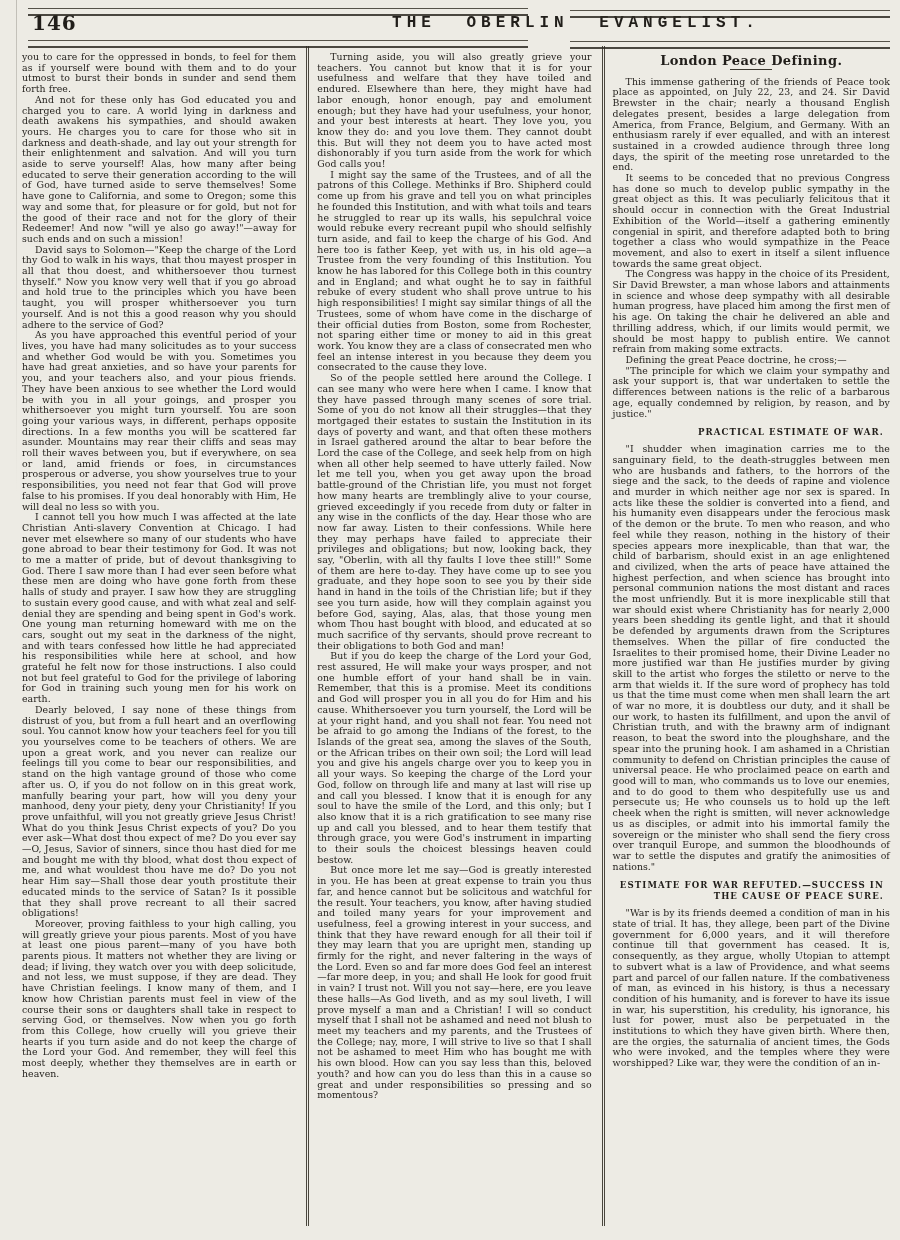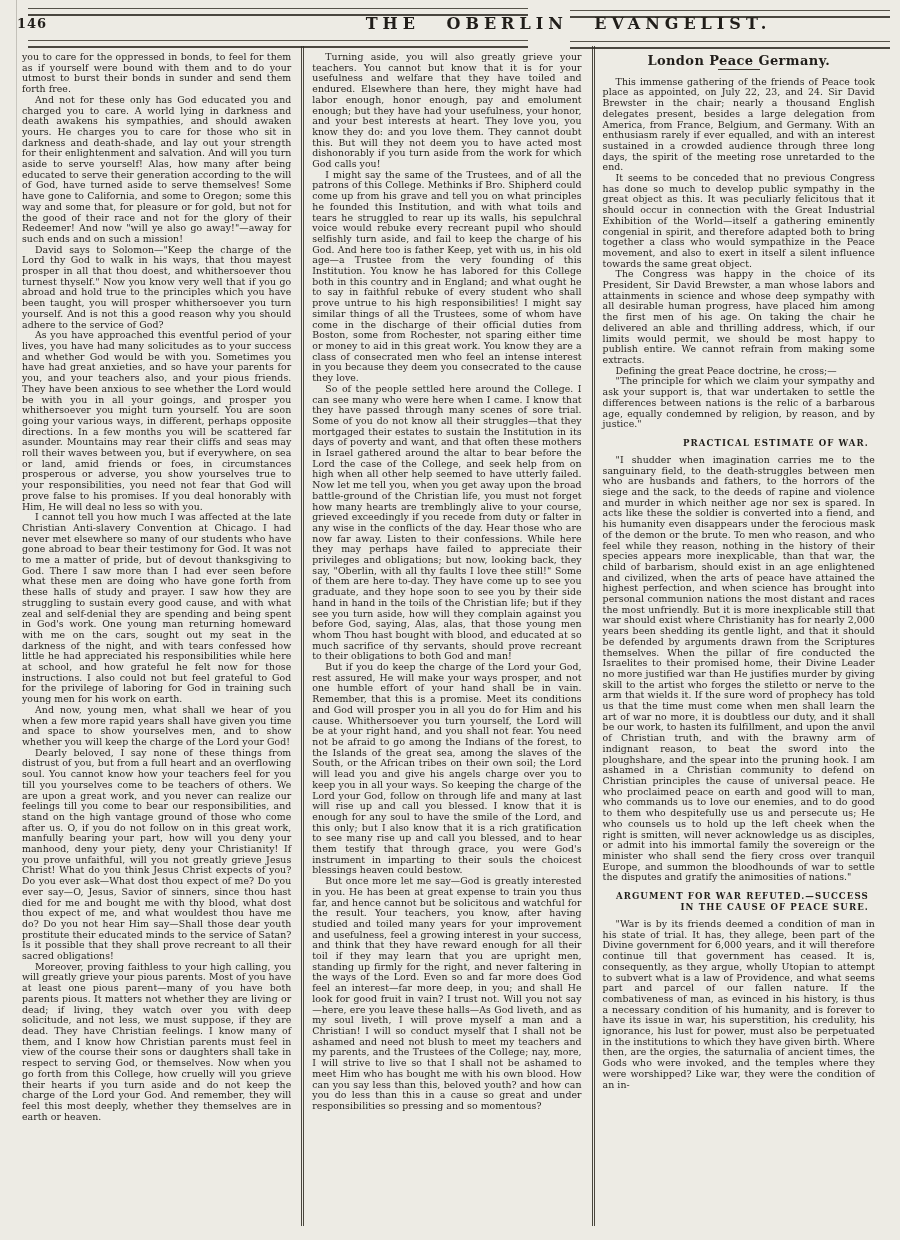--- a/index.html
+++ b/index.html
@@ -23,35 +23,36 @@
     height:46px;
     display:flex;
     align-items:center;
   }
   .rule-seg { position:absolute; height:5px; border-top:1px solid #3b382f; border-bottom:2px solid #2e2b24; opacity:.85; }
   .rule-top-left    { left:28px;  width:500px; top:8px; }
   .rule-top-right   { left:570px; width:320px; top:10px; }
   .rule-bot-left    { left:28px;  width:500px; top:40px; }
   .rule-bot-right   { left:570px; width:320px; top:41px; }
   .page-number {
-    font-weight:bold; font-size:13px; letter-spacing:1px;
-    padding-left:17px; width:240px;
+    font-weight:bold; font-size:20px; letter-spacing:1px;
+    padding-left:32px; width:240px;
   }
   .masthead {
     flex:1; text-align:center;
     font-weight:bold; font-size:16px;
     letter-spacing:5px; word-spacing:16px;
     padding-right:20px;
     white-space:nowrap;
+    font-family:Liberation Mono, monospace;
   }
   
   .columns {
     display:flex;
     height:1180px;
-    padding:0 15px 0 14px;
+    padding:0 0 0 14px;
     box-sizing:border-box;
   }
   .col {
     width:33.33%;
     box-sizing:border-box;
     padding:6px 10px 0 8px;
     overflow:hidden;
     text-align:justify;
     font-size:9.4px;
     line-height:10.7px;
@@ -100,38 +101,37 @@
     <div class="rule-seg rule-bot-right"></div>
   </div>
 
   <div class="columns">
     <div class="col col-1">
         <p class="para cont">you to care for the oppressed in bonds, to feel for them as if yourself were bound with them and to do your utmost to burst their bonds in sunder and send them forth free.</p>
         <p class="para">And not for these only has God educated you and charged you to care. A world lying in darkness and death awakens his sympathies, and should awaken yours. He charges you to care for those who sit in darkness and death-shade, and lay out your strength for their enlightenment and salvation. And will you turn aside to serve yourself! Alas, how many after being educated to serve their generation according to the will of God, have turned aside to serve themselves! Some have gone to California, and some to Oregon; some this way and some that, for pleasure or for gold, but not for the good of their race and not for the glory of their Redeemer! And now "will ye also go away!"—away for such ends and on such a mission!</p>
         <p class="para">David says to Solomon—"Keep the charge of the Lord thy God to walk in his ways, that thou mayest prosper in all that thou doest, and whithersoever thou turnest thyself." Now you know very well that if you go abroad and hold true to the principles which you have been taught, you will prosper whithersoever you turn yourself. And is not this a good reason why you should adhere to the service of God?</p>
         <p class="para">As you have approached this eventful period of your lives, you have had many solicitudes as to your success and whether God would be with you. Sometimes you have had great anxieties, and so have your parents for you, and your teachers also, and your pious friends. They have been anxious to see whether the Lord would be with you in all your goings, and prosper you whithersoever you might turn yourself. You are soon going your various ways, in different, perhaps opposite directions. In a few months you will be scattered far asunder. Mountains may rear their cliffs and seas may roll their waves between you, but if everywhere, on sea or land, amid friends or foes, in circumstances prosperous or adverse, you show yourselves true to your responsibilities, you need not fear that God will prove false to his promises. If you deal honorably with Him, He will deal no less so with you.</p>
         <p class="para">I cannot tell you how much I was affected at the late Christian Anti-slavery Convention at Chicago. I had never met elsewhere so many of our students who have gone abroad to bear their testimony for God. It was not to me a matter of pride, but of devout thanksgiving to God. There I saw more than I had ever seen before what these men are doing who have gone forth from these halls of study and prayer. I saw how they are struggling to sustain every good cause, and with what zeal and self-denial they are spending and being spent in God's work. One young man returning homeward with me on the cars, sought out my seat in the darkness of the night, and with tears confessed how little he had appreciated his responsibilities while here at school, and how grateful he felt now for those instructions. I also could not but feel grateful to God for the privilege of laboring for God in training such young men for his work on earth.</p>
-        <p class="para">And now, young men, what shall we hear of you when a few more rapid years shall have given you time and space to show yourselves men, and to show whether you will keep the charge of the Lord your God!</p>
         <p class="para">Dearly beloved, I say none of these things from distrust of you, but from a full heart and an overflowing soul. You cannot know how your teachers feel for you till you yourselves come to be teachers of others. We are upon a great work, and you never can realize our feelings till you come to bear our responsibilities, and stand on the high vantage ground of those who come after us. O, if you do not follow on in this great work, manfully bearing your part, how will you deny your manhood, deny your piety, deny your Christianity! If you prove unfaithful, will you not greatly grieve Jesus Christ! What do you think Jesus Christ expects of you? Do you ever ask—What dost thou expect of me? Do you ever say—O, Jesus, Savior of sinners, since thou hast died for me and bought me with thy blood, what dost thou expect of me, and what wouldest thou have me do? Do you not hear Him say—Shall those dear youth prostitute their educated minds to the service of Satan? Is it possible that they shall prove recreant to all their sacred obligations!</p>
         <p class="para">Moreover, proving faithless to your high calling, you will greatly grieve your pious parents. Most of you have at least one pious parent—many of you have both parents pious. It matters not whether they are living or dead; if living, they watch over you with deep solicitude, and not less, we must suppose, if they are dead. They have Christian feelings. I know many of them, and I know how Christian parents must feel in view of the course their sons or daughters shall take in respect to serving God, or themselves. Now when you go forth from this College, how cruelly will you grieve their hearts if you turn aside and do not keep the charge of the Lord your God. And remember, they will feel this most deeply, whether they themselves are in earth or heaven.</p>
       </div>
     <div class="col col-2">
         <p class="para">Turning aside, you will also greatly grieve your teachers. You cannot but know that it is for your usefulness and welfare that they have toiled and endured. Elsewhere than here, they might have had labor enough, honor enough, pay and emolument enough; but they have had your usefulness, your honor, and your best interests at heart. They love you, you know they do: and you love them. They cannot doubt this. But will they not deem you to have acted most dishonorably if you turn aside from the work for which God calls you!</p>
         <p class="para">I might say the same of the Trustees, and of all the patrons of this College. Methinks if Bro. Shipherd could come up from his grave and tell you on what principles he founded this Institution, and with what toils and tears he struggled to rear up its walls, his sepulchral voice would rebuke every recreant pupil who should selfishly turn aside, and fail to keep the charge of his God. And here too is father Keep, yet with us, in his old age—a Trustee from the very founding of this Institution. You know he has labored for this College both in this country and in England; and what ought he to say in faithful rebuke of every student who shall prove untrue to his high responsibilities! I might say similar things of all the Trustees, some of whom have come in the discharge of their official duties from Boston, some from Rochester, not sparing either time or money to aid in this great work. You know they are a class of consecrated men who feel an intense interest in you because they deem you consecrated to the cause they love.</p>
         <p class="para">So of the people settled here around the College. I can see many who were here when I came. I know that they have passed through many scenes of sore trial. Some of you do not know all their struggles—that they mortgaged their estates to sustain the Institution in its days of poverty and want, and that often these mothers in Israel gathered around the altar to bear before the Lord the case of the College, and seek help from on high when all other help seemed to have utterly failed. Now let me tell you, when you get away upon the broad battle-ground of the Christian life, you must not forget how many hearts are tremblingly alive to your course, grieved exceedingly if you recede from duty or falter in any wise in the conflicts of the day. Hear those who are now far away. Listen to their confessions. While here they may perhaps have failed to appreciate their privileges and obligations; but now, looking back, they say, "Oberlin, with all thy faults I love thee still!" Some of them are here to-day. They have come up to see you graduate, and they hope soon to see you by their side hand in hand in the toils of the Christian life; but if they see you turn aside, how will they complain against you before God, saying, Alas, alas, that those young men whom Thou hast bought with blood, and educated at so much sacrifice of thy servants, should prove recreant to their obligations to both God and man!</p>
         <p class="para">But if you do keep the charge of the Lord your God, rest assured, He will make your ways prosper, and not one humble effort of your hand shall be in vain. Remember, that this is a promise. Meet its conditions and God will prosper you in all you do for Him and his cause. Whithersoever you turn yourself, the Lord will be at your right hand, and you shall not fear. You need not be afraid to go among the Indians of the forest, to the Islands of the great sea, among the slaves of the South, or the African tribes on their own soil; the Lord will lead you and give his angels charge over you to keep you in all your ways. So keeping the charge of the Lord your God, follow on through life and many at last will rise up and call you blessed. I know that it is enough for any soul to have the smile of the Lord, and this only; but I also know that it is a rich gratification to see many rise up and call you blessed, and to hear them testify that through grace, you were God's instrument in imparting to their souls the choicest blessings heaven could bestow.</p>
         <p class="para">But once more let me say—God is greatly interested in you. He has been at great expense to train you thus far, and hence cannot but be solicitous and watchful for the result. Your teachers, you know, after having studied and toiled many years for your improvement and usefulness, feel a growing interest in your success, and think that they have reward enough for all their toil if they may learn that you are upright men, standing up firmly for the right, and never faltering in the ways of the Lord. Even so and far more does God feel an interest—far more deep, in you; and shall He look for good fruit in vain? I trust not. Will you not say—here, ere you leave these halls—As God liveth, and as my soul liveth, I will prove myself a man and a Christian! I will so conduct myself that I shall not be ashamed and need not blush to meet my teachers and my parents, and the Trustees of the College; nay, more, I will strive to live so that I shall not be ashamed to meet Him who has bought me with his own blood. How can you say less than this, beloved youth? and how can you do less than this in a cause so great and under responsibilities so pressing and so momentous?</p>
       </div>
     <div class="col col-3">
-        <h2 class="article-heading">London Peace Germany.</h2>
+        <h2 class="article-heading">London Peace Defining.</h2>
         <div class="heading-rule"></div>
         <p class="para">This immense gathering of the friends of Peace took place as appointed, on July 22, 23, and 24. Sir David Brewster in the chair; nearly a thousand English delegates present, besides a large delegation from America, from France, Belgium, and Germany. With an enthusiasm rarely if ever equalled, and with an interest sustained in a crowded audience through three long days, the spirit of the meeting rose unretarded to the end.</p>
         <p class="para">It seems to be conceded that no previous Congress has done so much to develop public sympathy in the great object as this. It was peculiarly felicitous that it should occur in connection with the Great Industrial Exhibition of the World—itself a gathering eminently congenial in spirit, and therefore adapted both to bring together a class who would sympathize in the Peace movement, and also to exert in itself a silent influence towards the same great object.</p>
         <p class="para">The Congress was happy in the choice of its President, Sir David Brewster, a man whose labors and attainments in science and whose deep sympathy with all desirable human progress, have placed him among the first men of his age. On taking the chair he delivered an able and thrilling address, which, if our limits would permit, we should be most happy to publish entire. We cannot refrain from making some extracts.</p>
         <p class="para">Defining the great Peace doctrine, he cross;—</p>
         <p class="para">"The principle for which we claim your sympathy and ask your support is, that war undertaken to settle the differences between nations is the relic of a barbarous age, equally condemned by religion, by reason, and by justice."</p>
         <h3 class="sub-heading">PRACTICAL ESTIMATE OF WAR.</h3>
         <p class="para">"I shudder when imagination carries me to the sanguinary field, to the death-struggles between men who are husbands and fathers, to the horrors of the siege and the sack, to the deeds of rapine and violence and murder in which neither age nor sex is spared. In acts like these the soldier is converted into a fiend, and his humanity even disappears under the ferocious mask of the demon or the brute. To men who reason, and who feel while they reason, nothing in the history of their species appears more inexplicable, than that war, the child of barbarism, should exist in an age enlightened and civilized, when the arts of peace have attained the highest perfection, and when science has brought into personal communion nations the most distant and races the most unfriendly. But it is more inexplicable still that war should exist where Christianity has for nearly 2,000 years been shedding its gentle light, and that it should be defended by arguments drawn from the Scriptures themselves. When the pillar of fire conducted the Israelites to their promised home, their Divine Leader no more justified war than He justifies murder by giving skill to the artist who forges the stiletto or nerve to the arm that wields it. If the sure word of prophecy has told us that the time must come when men shall learn the art of war no more, it is doubtless our duty, and it shall be our work, to hasten its fulfillment, and upon the anvil of Christian truth, and with the brawny arm of indignant reason, to beat the sword into the ploughshare, and the spear into the pruning hook. I am ashamed in a Christian community to defend on Christian principles the cause of universal peace. He who proclaimed peace on earth and good will to man, who commands us to love our enemies, and to do good to them who despitefully use us and persecute us; He who counsels us to hold up the left cheek when the right is smitten, will never acknowledge us as disciples, or admit into his immortal family the sovereign or the minister who shall send the fiery cross over tranquil Europe, and summon the bloodhounds of war to settle the disputes and gratify the animosities of nations."</p>
-        <h3 class="sub-heading">ARGUMENT FOR WAR REFUTED.—SUCCESS IN THE CAUSE OF PEACE SURE.</h3>
+        <h3 class="sub-heading">ESTIMATE FOR WAR REFUTED.—SUCCESS IN THE CAUSE OF PEACE SURE.</h3>
         <p class="para">"War is by its friends deemed a condition of man in his state of trial. It has, they allege, been part of the Divine government for 6,000 years, and it will therefore continue till that government has ceased. It is, consequently, as they argue, wholly Utopian to attempt to subvert what is a law of Providence, and what seems part and parcel of our fallen nature. If the combativeness of man, as evinced in his history, is thus a necessary condition of his humanity, and is forever to have its issue in war, his superstition, his credulity, his ignorance, his lust for power, must also be perpetuated in the institutions to which they have given birth. Where then, are the orgies, the saturnalia of ancient times, the Gods who were invoked, and the temples where they were worshipped? Like war, they were the condition of an in-</p>
       </div>
   </div>
 </div>
 
 </body></html>

